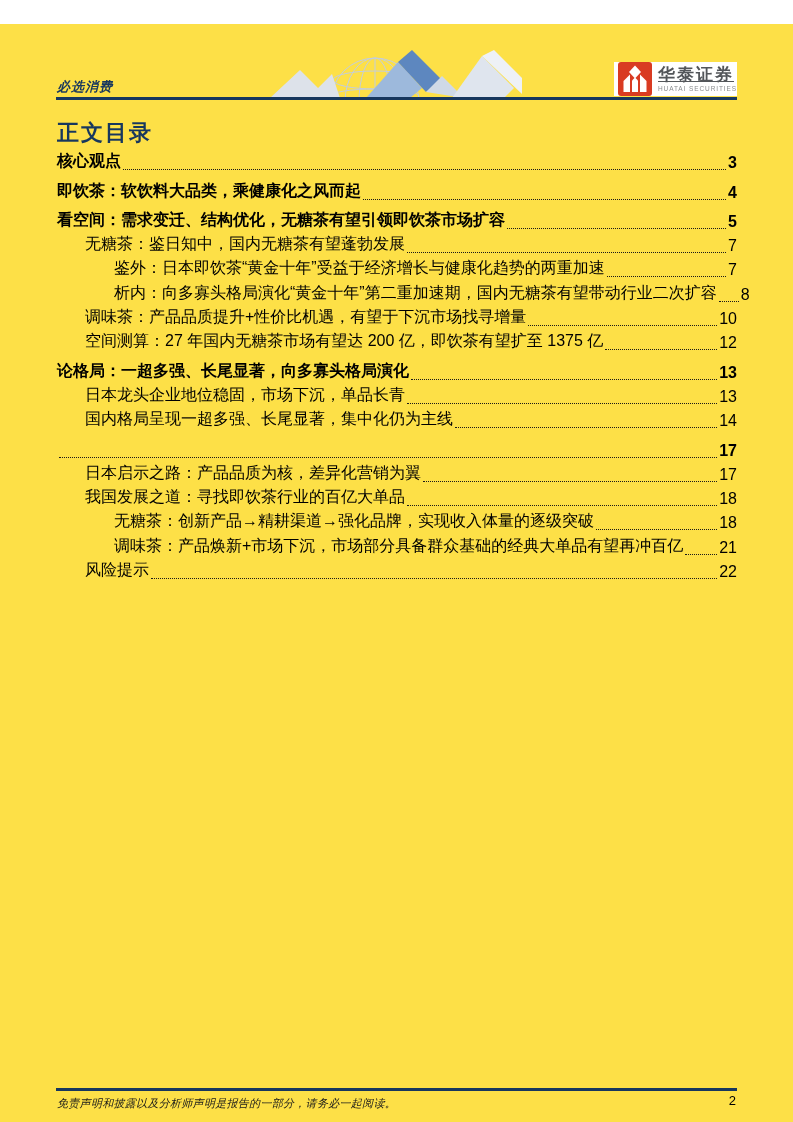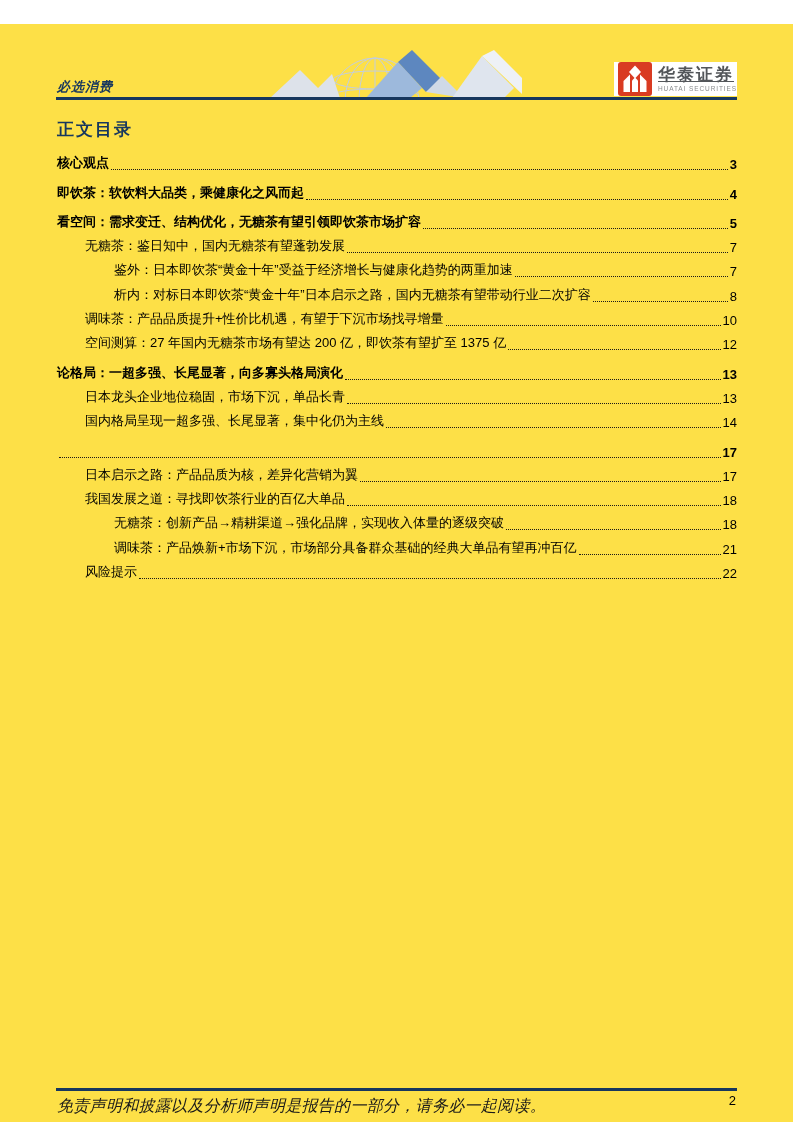--- a/index.html
+++ b/index.html
@@ -45,31 +45,31 @@
     margin-top: 3px;
   }
   .header-rule {
     position: absolute; left: 56px; right: 56px; top: 73px;
     height: 3px; background: #17375e; z-index: 2;
   }
 
   
   .toc-title {
     position: absolute; left: 57px; top: 94px;
-    font-size: 17px; font-weight: bold; color: #17375e;
+    font-size: 22px; font-weight: bold; color: #17375e;
     letter-spacing: 2px;
   }
   .toc-list {
     position: absolute; left: 57px; right: 56px; top: 128px;
   }
   .toc-row {
     display: flex; align-items: flex-end;
     height: 24.3px; box-sizing: border-box;
     padding-bottom: 4px;
-    font-size: 13px;
+    font-size: 16px;
     cursor: pointer;
   }
   .toc-row.level-1 { font-weight: bold; margin-top: 5px; }
   .toc-row.level-1:first-child { margin-top: 0; }
   .toc-row.level-2 { padding-left: 28px; align-items: flex-end; }
   .toc-row.level-3 { padding-left: 57px; }
   .toc-text { white-space: nowrap; }
   .toc-leader {
     flex: 1;
     border-bottom: 1.7px dotted #1a1a1a;
@@ -79,21 +79,21 @@
   }
   .toc-page { white-space: nowrap; }
 
   
   .footer-rule {
     position: absolute; left: 56px; right: 56px; top: 1064px;
     height: 2.5px; background: #17375e;
   }
   .footer-text {
     position: absolute; left: 57px; top: 1072px;
-    font-size: 16px; font-style: italic; color: #1a1a1a;
+    font-size: 11px; font-style: italic; color: #1a1a1a;
     letter-spacing: 0.3px;
   }
   .footer-page {
     position: absolute; right: 57px; top: 1069px;
     font-size: 13px; color: #000;
   }
 </style>
 </head>
 <body>
 
@@ -156,21 +156,21 @@
         <span class="toc-text">无糖茶：鉴日知中，国内无糖茶有望蓬勃发展</span>
         <span class="toc-leader"></span>
         <span class="toc-page">7</span>
       </div>
       <div class="toc-row level-3">
         <span class="toc-text">鉴外：日本即饮茶“黄金十年”受益于经济增长与健康化趋势的两重加速</span>
         <span class="toc-leader"></span>
         <span class="toc-page">7</span>
       </div>
       <div class="toc-row level-3">
-        <span class="toc-text">析内：对标日本即饮茶“黄金十年”日本启示之路，国内无糖茶有望带动行业二次扩容</span>
+        <span class="toc-text">析内：向多寡头格局演化“黄金十年”第二重加速期，国内无糖茶有望带动行业二次扩容</span>
         <span class="toc-leader"></span>
         <span class="toc-page">8</span>
       </div>
       <div class="toc-row level-2">
         <span class="toc-text">调味茶：产品品质提升+性价比机遇，有望于下沉市场找寻增量</span>
         <span class="toc-leader"></span>
         <span class="toc-page">10</span>
       </div>
       <div class="toc-row level-2">
         <span class="toc-text">空间测算：27 年国内无糖茶市场有望达 200 亿，即饮茶有望扩至 1375 亿</span>

